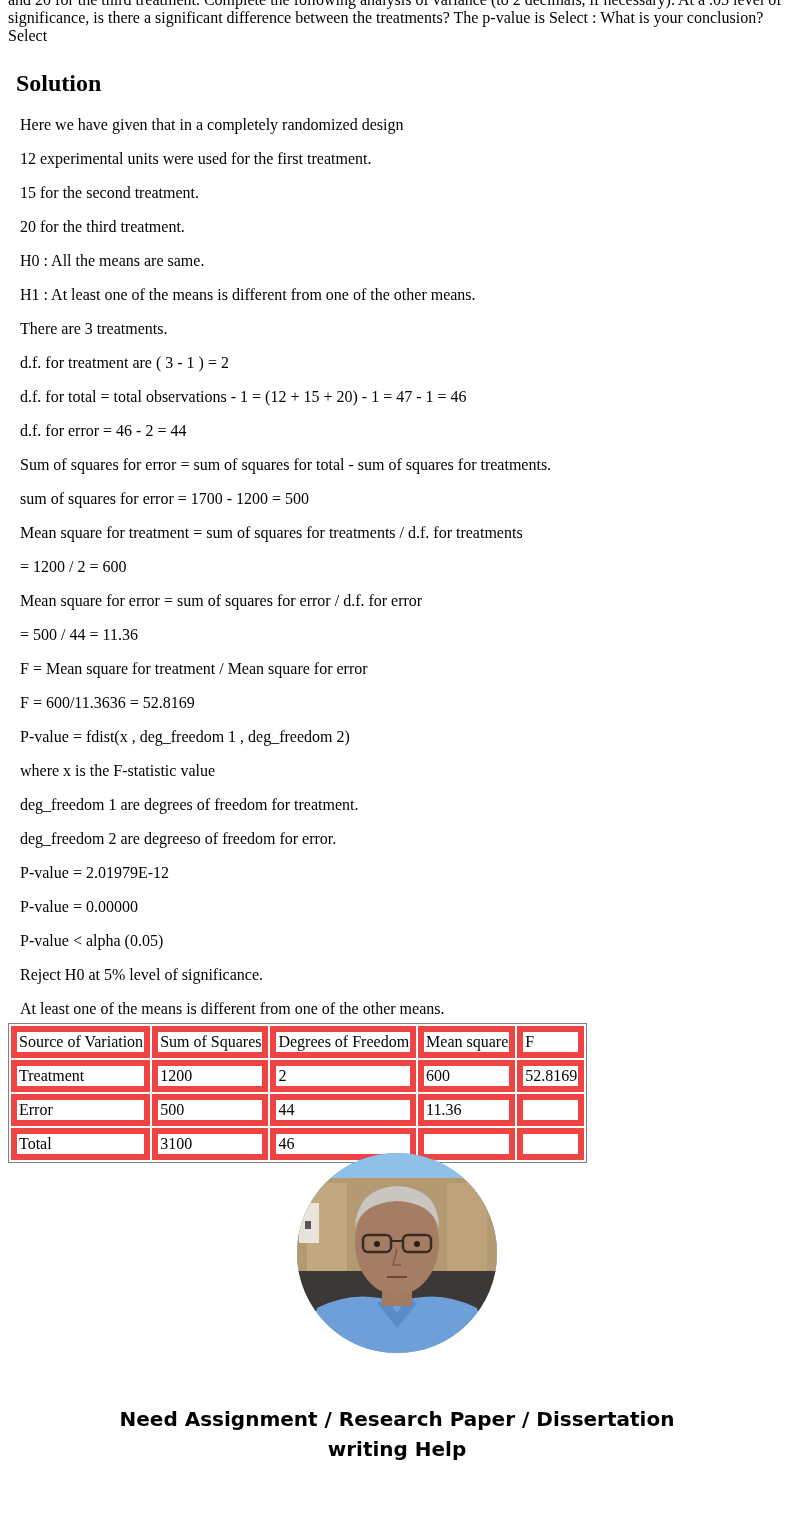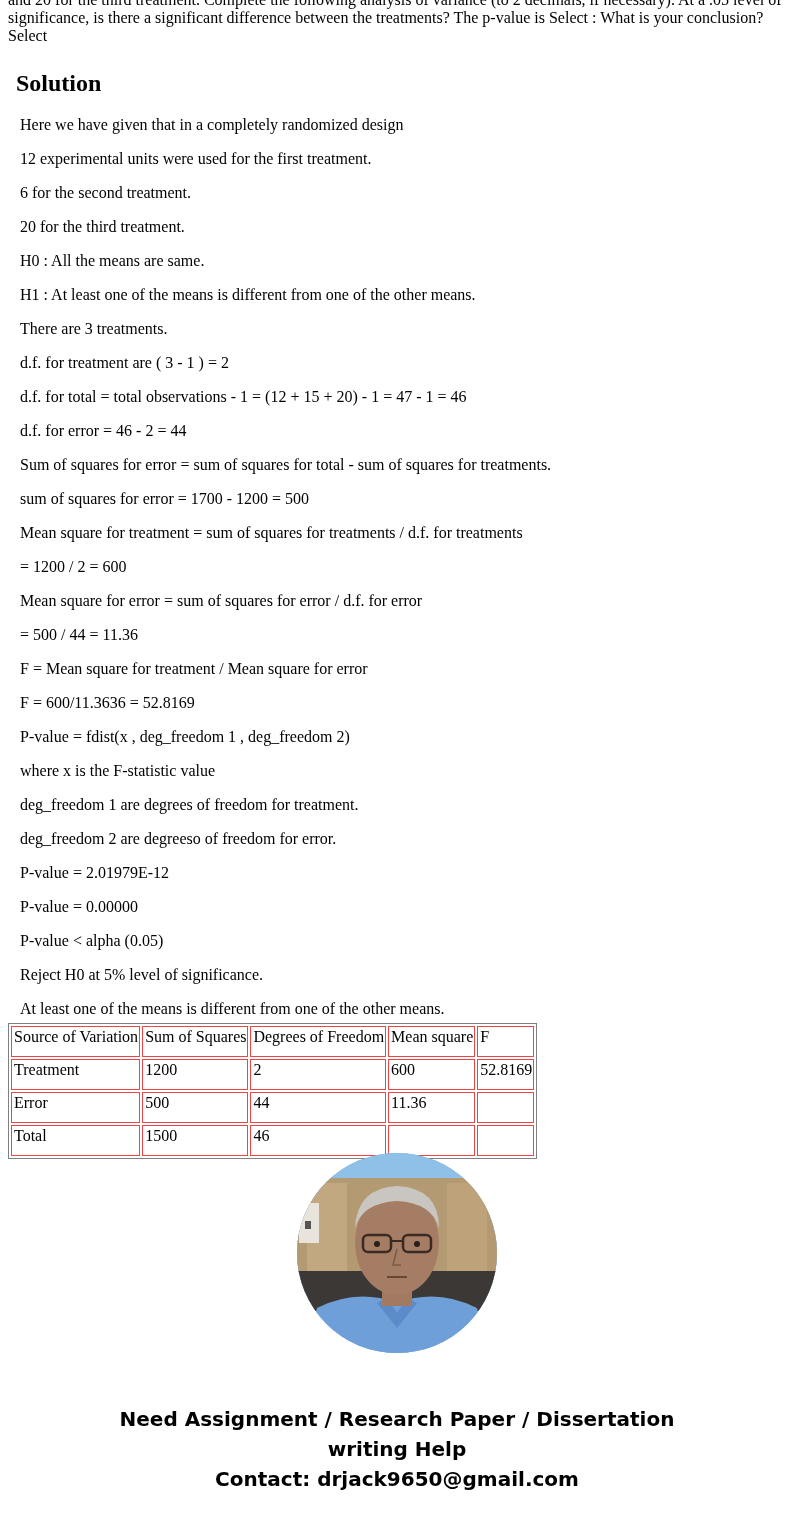--- a/index.html
+++ b/index.html
@@ -44,22 +44,22 @@
     table.anova {
       position: absolute;
       left: 8px;
       top: 1023px;
       border: 1px solid #808080;
       border-collapse: separate;
       border-spacing: 2px;
       font-size: 16px;
     }
     table.anova td {
-      border: 1px solid #ef4444;
-      padding: 1px 1px 10px 2px;
+      border: 6px solid #ef4444;
+      padding: 1px 1px 1px 2px;
       line-height: 18px;
       height: 18px;
       vertical-align: middle;
     }
     .avatar {
       position: absolute;
       left: 297px;
       top: 1153px;
       width: 200px;
       height: 200px;
@@ -83,21 +83,21 @@
 </head>
 <body>
 
 <p class="intro">and 20 for the third treatment. Complete the following analysis of variance (to 2 decimals, if necessary). At a .05 level of significance, is there a significant difference between the treatments? The p-value is Select : What is your conclusion? Select</p>
 
 <h3 class="solution-title">Solution</h3>
 
 <div class="steps">
   <p class="step">Here we have given that in a completely randomized design</p>
   <p class="step">12 experimental units were used for the first treatment.</p>
-  <p class="step">6 for the second treatment.</p>
+  <p class="step">15 for the second treatment.</p>
   <p class="step">20 for the third treatment.</p>
   <p class="step">H0 : All the means are same.</p>
   <p class="step">H1 : At least one of the means is different from one of the other means.</p>
   <p class="step">There are 3 treatments.</p>
   <p class="step">d.f. for treatment are ( 3 - 1 ) = 2</p>
   <p class="step">d.f. for total = total observations - 1 = (12 + 15 + 20) - 1 = 47 - 1 = 46</p>
   <p class="step">d.f. for error = 46 - 2 = 44</p>
   <p class="step">Sum of squares for error = sum of squares for total - sum of squares for treatments.</p>
   <p class="step">sum of squares for error = 1700 - 1200 = 500</p>
   <p class="step">Mean square for treatment = sum of squares for treatments / d.f. for treatments</p>
@@ -135,21 +135,21 @@
   </tr>
   <tr>
     <td>Error</td>
     <td>500</td>
     <td>44</td>
     <td>11.36</td>
     <td></td>
   </tr>
   <tr>
     <td>Total</td>
-    <td>1500</td>
+    <td>3100</td>
     <td>46</td>
     <td></td>
     <td></td>
   </tr>
 </tbody>
   </table>
 
 <div class="avatar">
   <svg width="200" height="200" viewBox="0 0 200 200">
 
@@ -179,14 +179,13 @@
     <circle cx="120" cy="91" r="3" fill="#2a1e18"></circle>
 
     <path d="M100 96 L96 112 L104 112" fill="none" stroke="#7d5a46" stroke-width="1.5"></path>
     <line x1="90" y1="124" x2="110" y2="124" stroke="#6b4636" stroke-width="2"></line>
   </svg>
 </div>
 
 <div class="promo">
   <div>Need Assignment / Research Paper / Dissertation</div>
   <div>writing Help</div>
-  <div>Contact: drjack9650@gmail.com</div>
 </div>
 
 </body></html>

